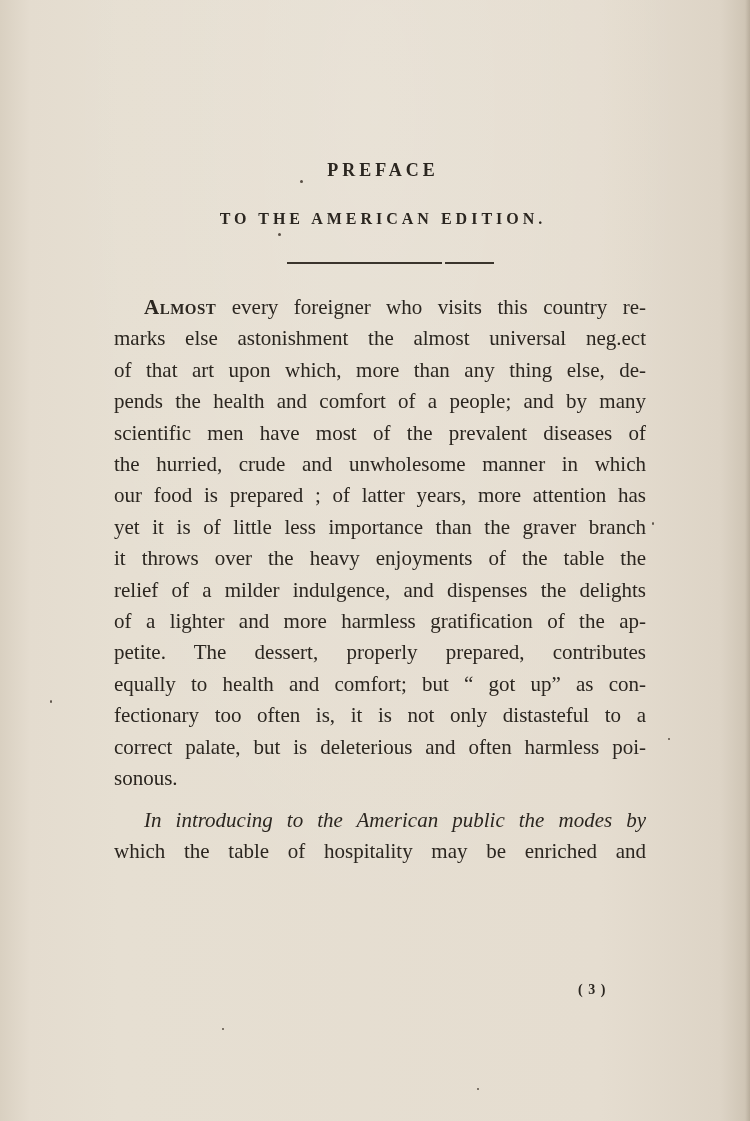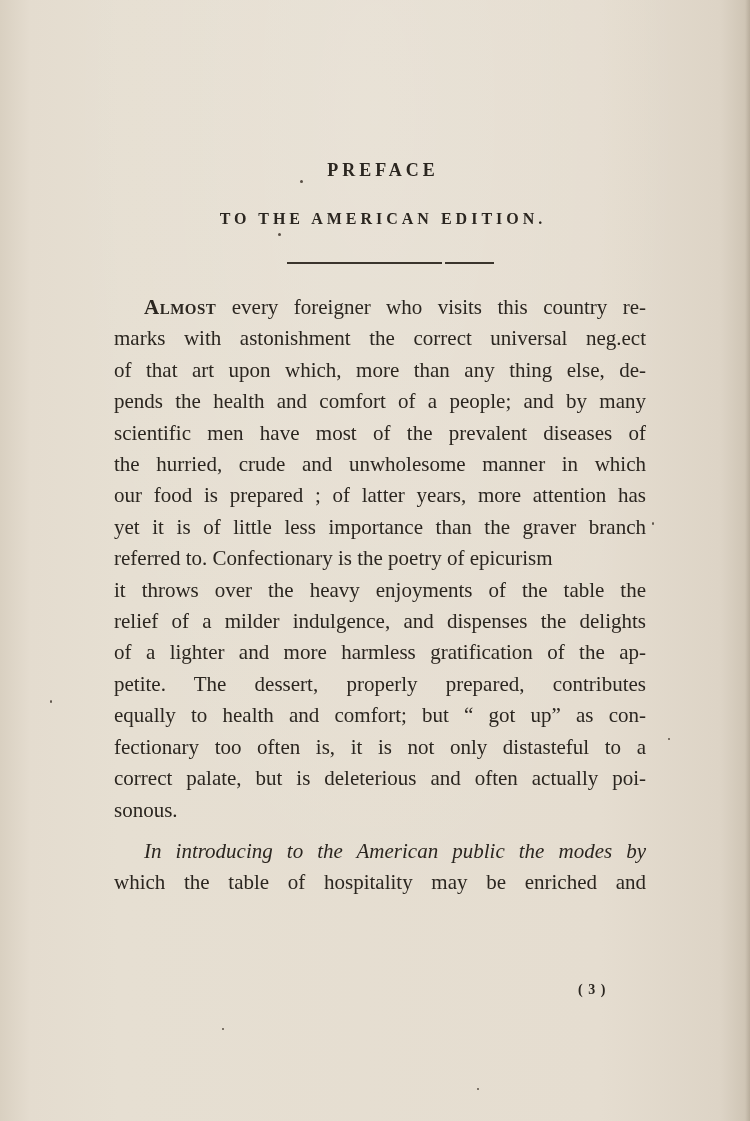--- a/index.html
+++ b/index.html
@@ -65,35 +65,34 @@
   <div class="bleed"></div>
 
   <div class="title">PREFACE</div>
   <div class="subtitle">TO THE AMERICAN EDITION.</div>
 
   <div class="rule long"></div>
   <div class="rule short"></div>
 
   <div class="body-text">
     <span class="line indent"><span class="smallcaps">Almost</span><span> every foreigner who visits this country re-</span></span>
-    <span class="line">marks with astonishment the correct universal neg.ect</span>
+    <span class="line">marks else astonishment the almost universal neg.ect</span>
     <span class="line">of that art upon which, more than any thing else, de-</span>
     <span class="line">pends the health and comfort of a people; and by many</span>
     <span class="line">scientific men have most of the prevalent diseases of</span>
     <span class="line">the hurried, crude and unwholesome manner in which</span>
     <span class="line">our food is prepared ; of latter years, more attention has</span>
     <span class="line">yet it is of little less importance than the graver branch</span>
-    <span class="line last">referred to.  Confectionary is the poetry of epicurism</span>
     <span class="line">it throws over the heavy enjoyments of the table the</span>
     <span class="line">relief of a milder indulgence, and dispenses the delights</span>
     <span class="line">of a lighter and more harmless gratification of the ap-</span>
     <span class="line">petite.  The dessert, properly prepared, contributes</span>
     <span class="line">equally to health and comfort; but “ got up” as con-</span>
     <span class="line">fectionary too often is, it is not only distasteful to a</span>
-    <span class="line">correct palate, but is deleterious and often actually poi-</span>
+    <span class="line">correct palate, but is deleterious and often harmless poi-</span>
     <span class="line last">sonous.</span>
 
     <span class="line indent para-gap">In introducing to the American public the modes by</span>
     <span class="line">which the table of hospitality may be enriched and</span>
   </div>
 
   <div class="folio">( 3 )</div>
 
   <div class="speck" style="left:300px;top:180px;width:3px;height:3px;"></div>
   <div class="speck" style="left:278px;top:233px;width:3px;height:3px;"></div>

